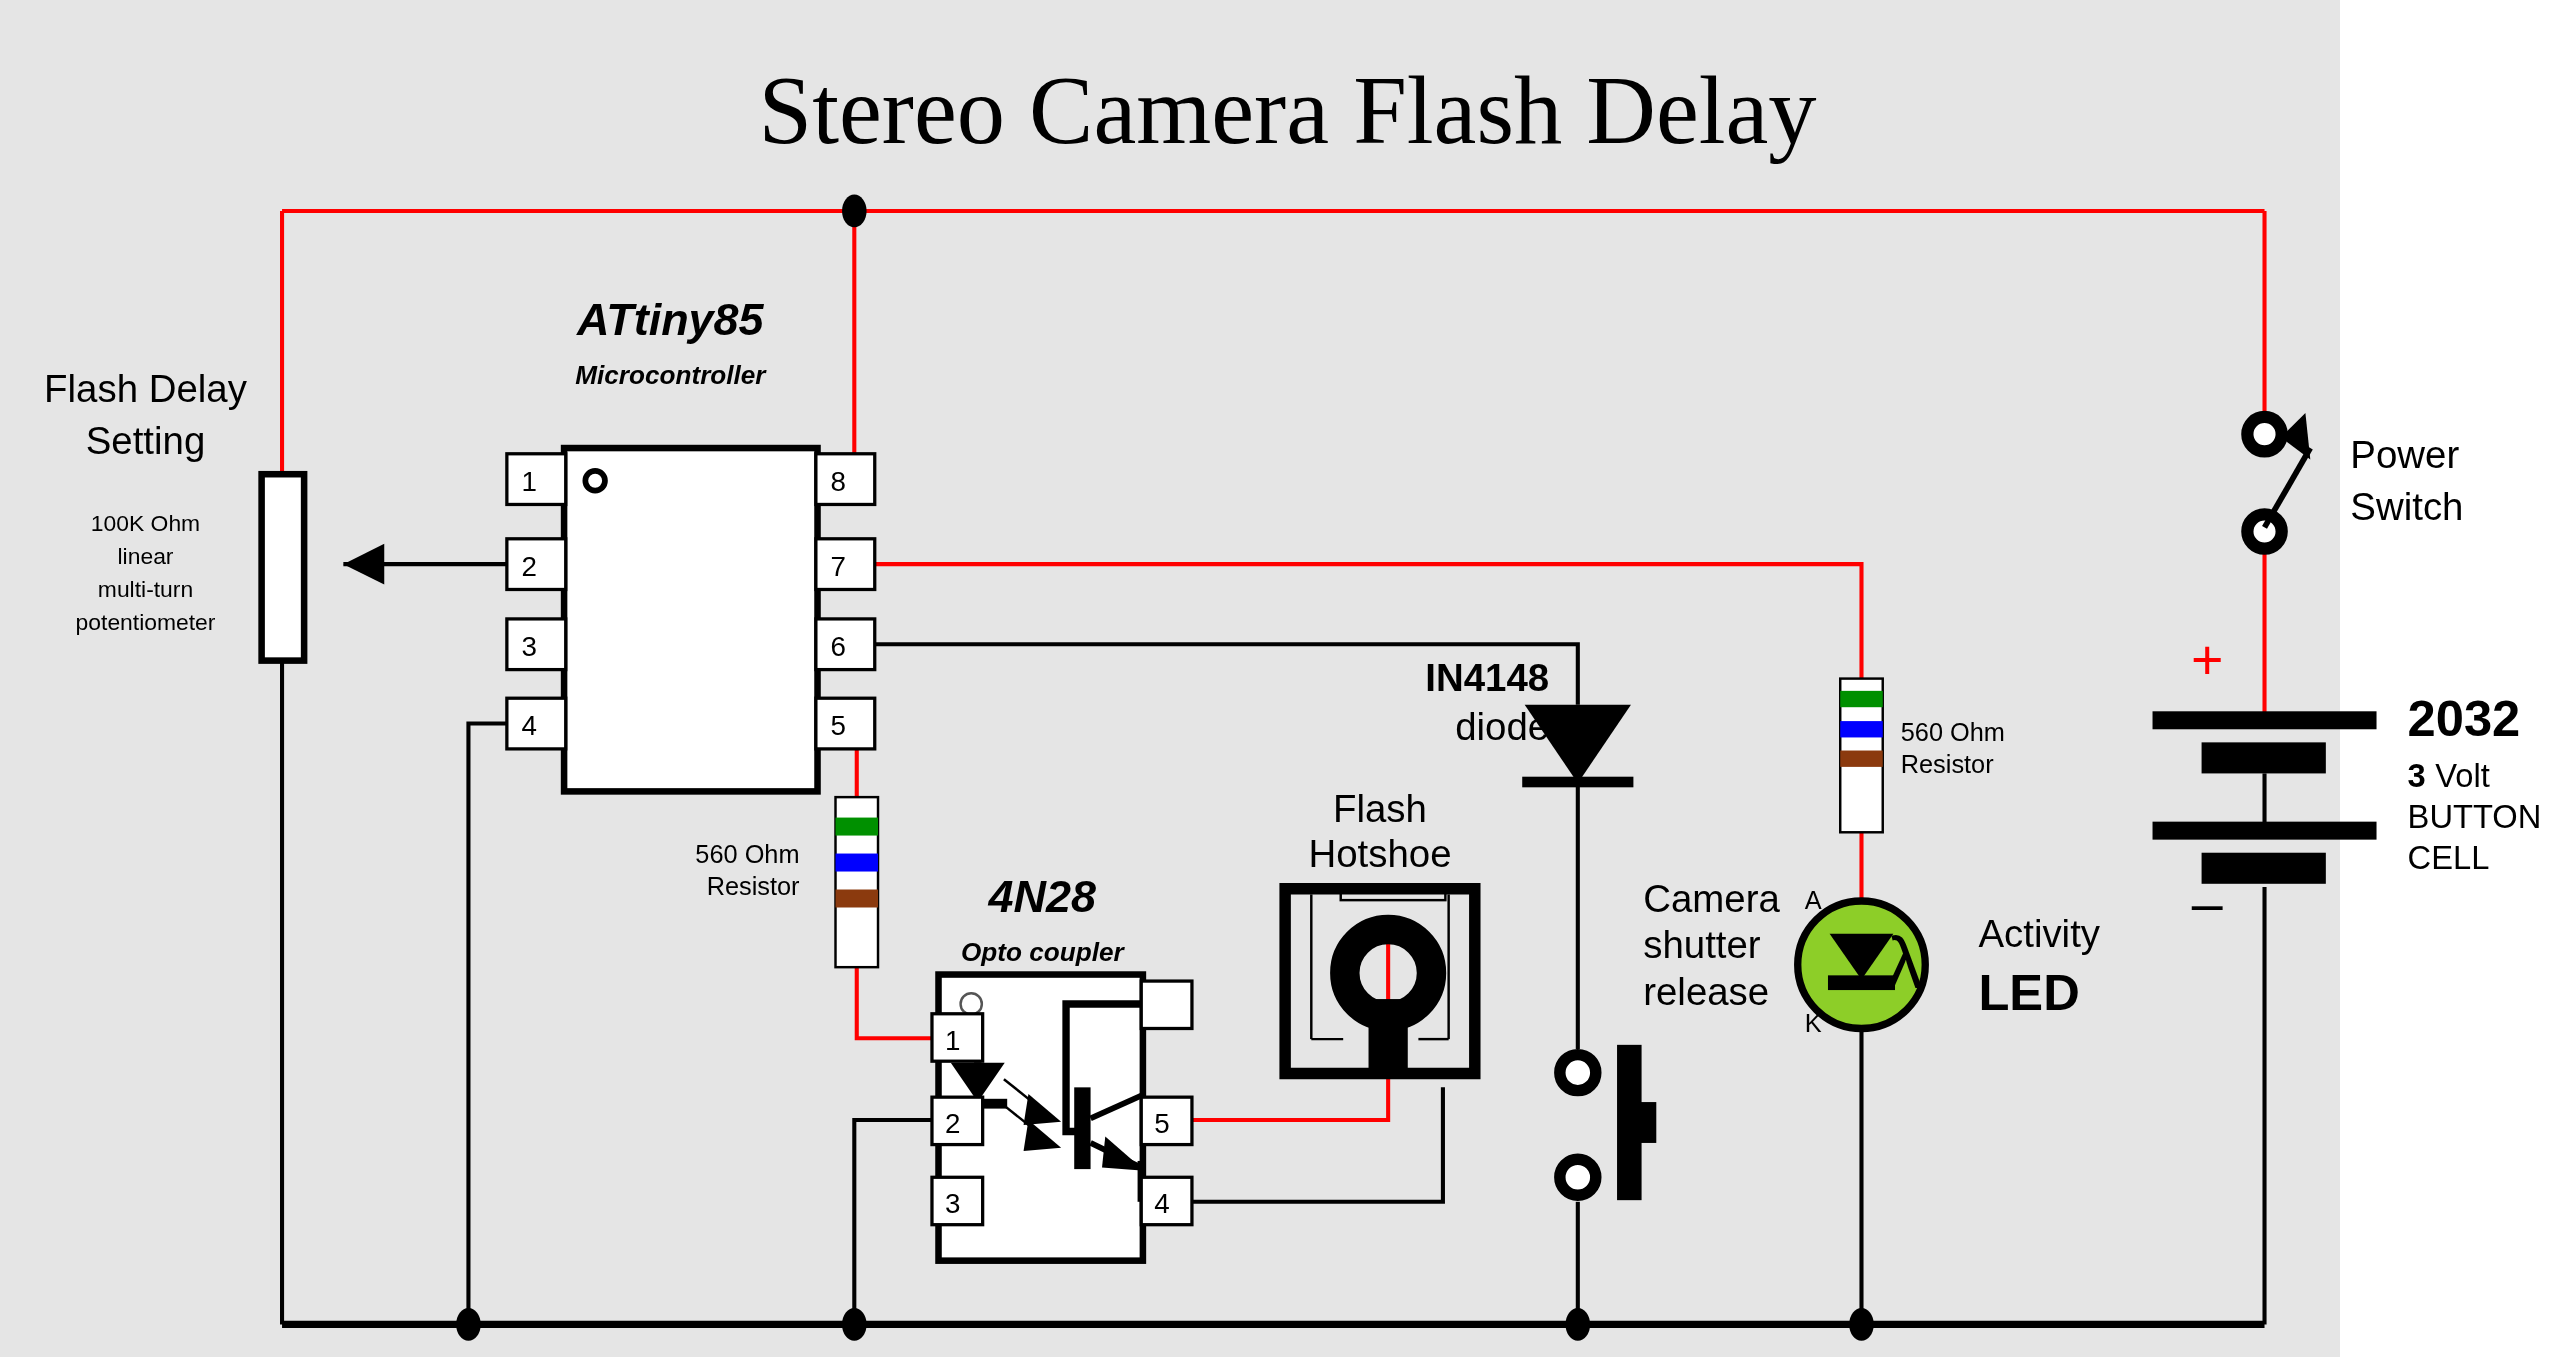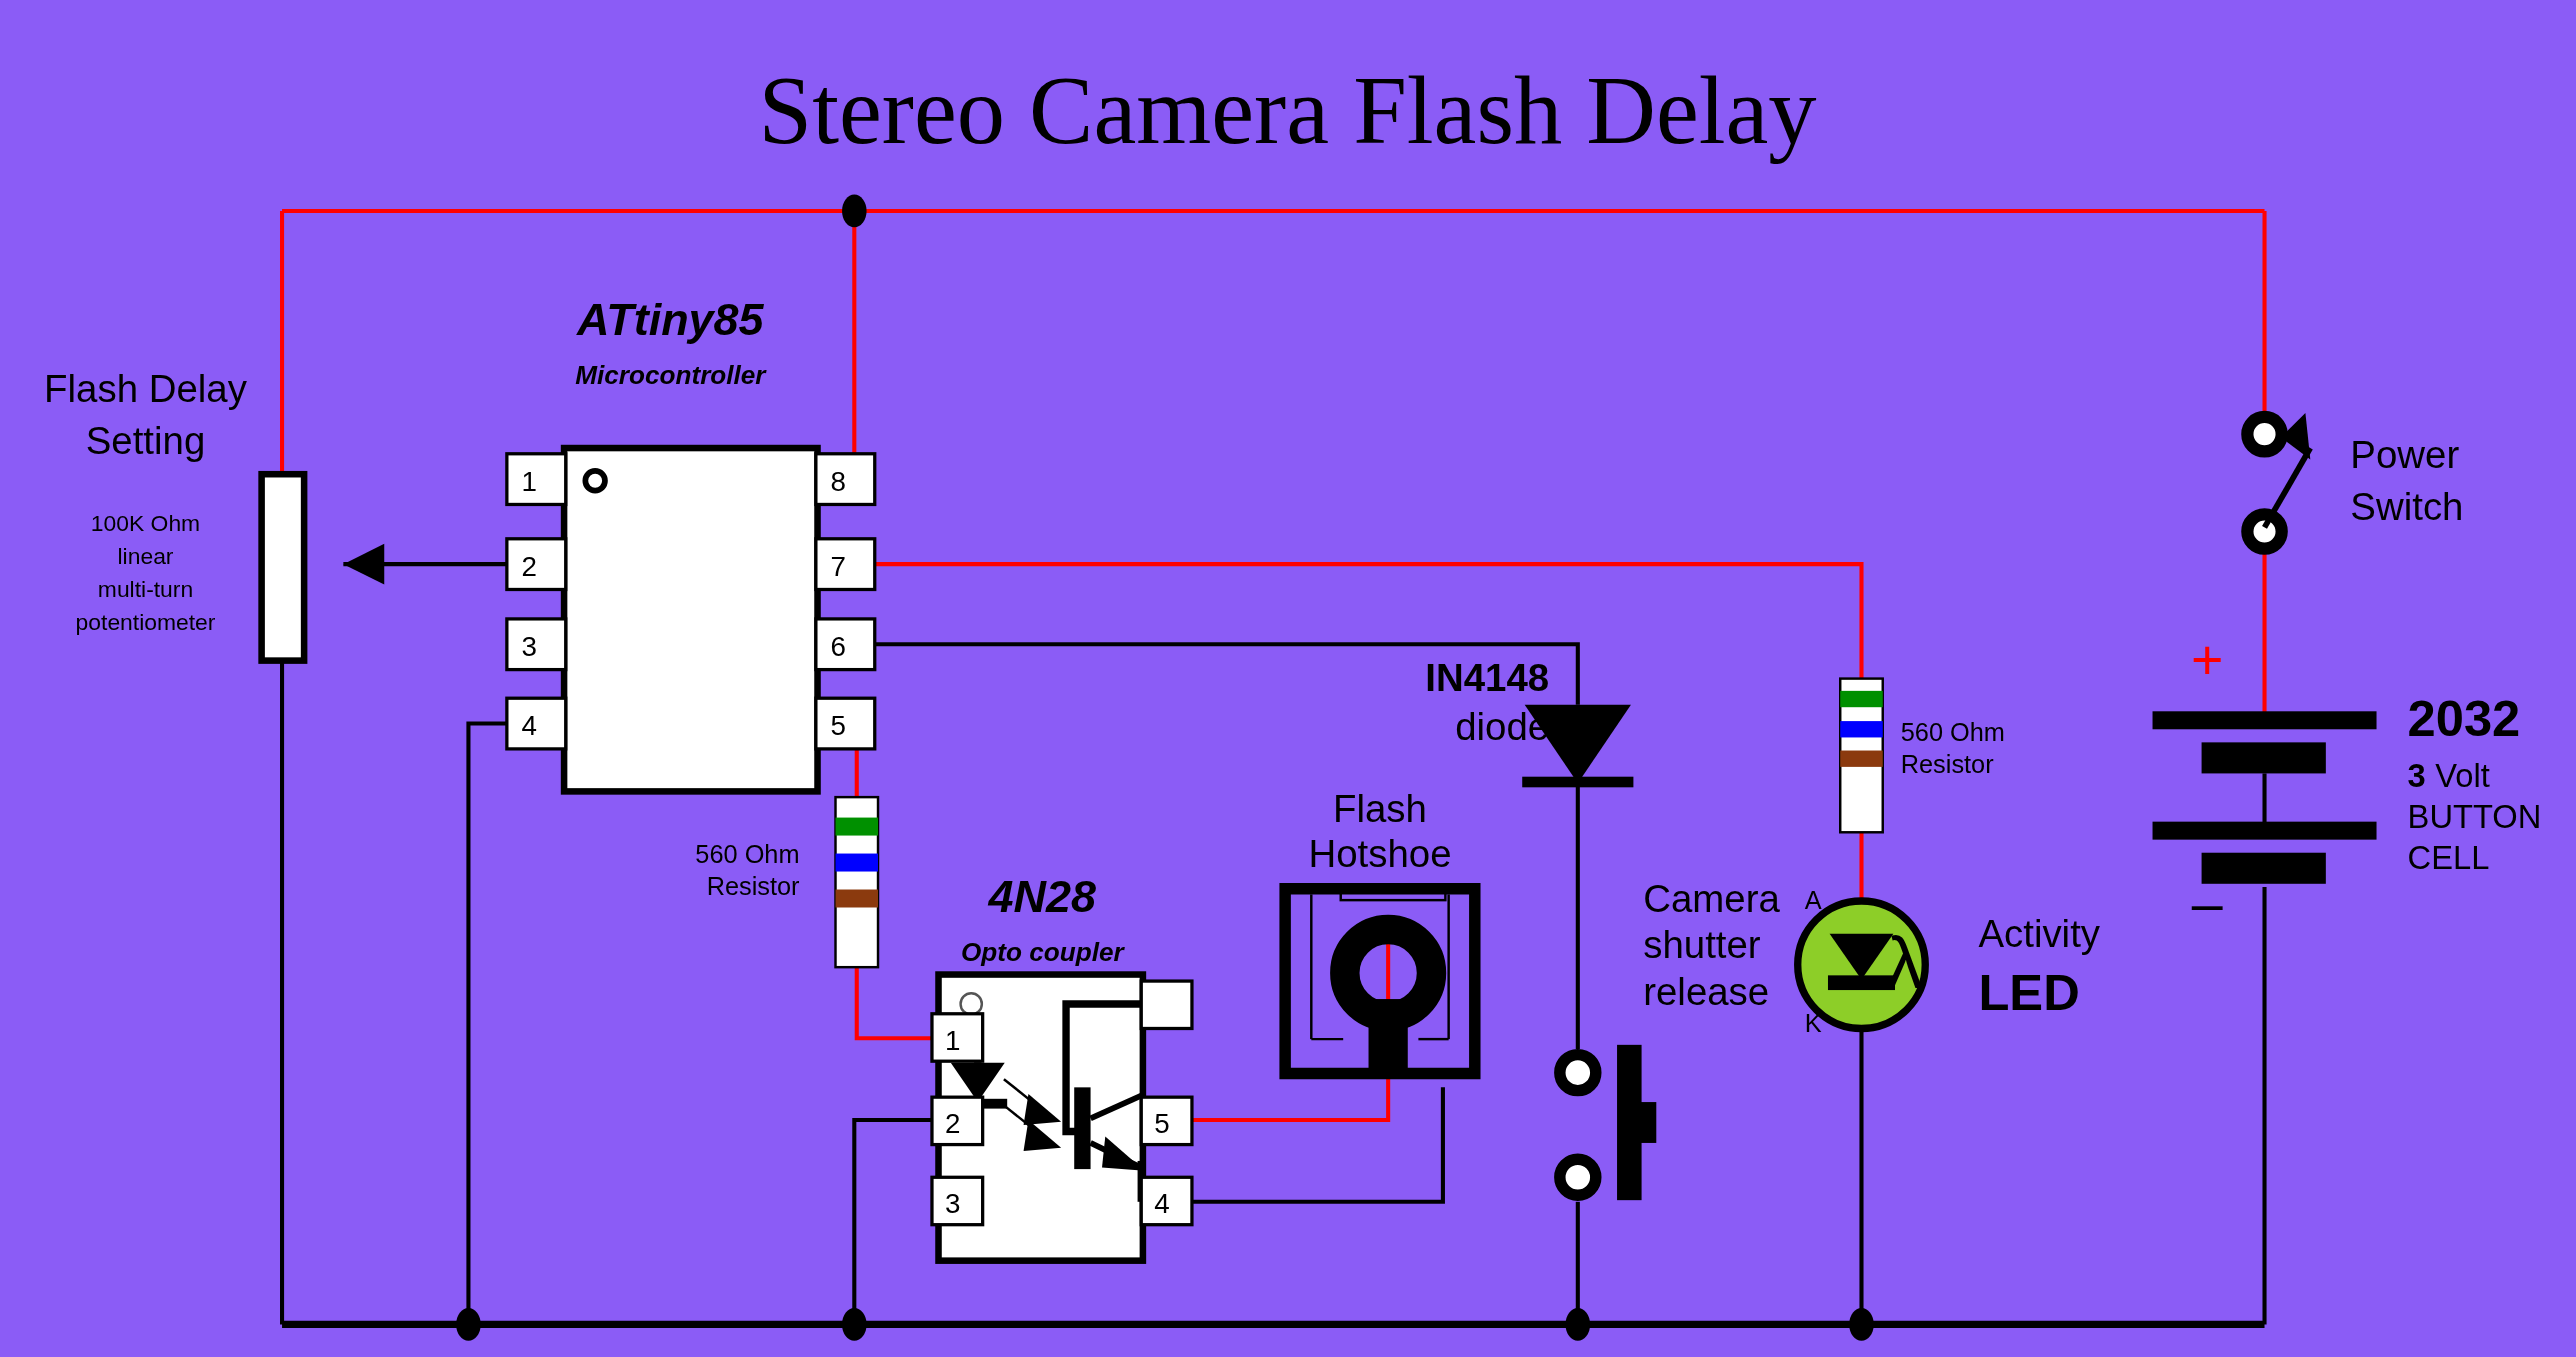--- a/index.html
+++ b/index.html
@@ -1,18 +1,18 @@
 <!DOCTYPE html>
 <html style="font-size:13px"><head>
 <meta charset="utf-8">
 <style>
   html,body{margin:0;padding:0;background:#fff;}
   body{width:2576px;height:1358px;overflow:hidden;
        font-family:"Liberation Sans", sans-serif;}
-  #sheet{position:relative;width:2576px;height:1358px;background:#8b5cf6;}
+  #sheet{position:relative;width:2340px;height:1358px;background:#e5e5e5;}
   svg{display:block;}
   .ttl{font-family:"Liberation Serif", serif;font-size:118px;fill:#000;}
   .lbl{font-family:"Liberation Sans", sans-serif;fill:#000;}
   .lbl-lg{font-size:47px;}
   .lbl-sm{font-size:31px;}
   .lbl-xs{font-size:28px;}
   .bold{font-weight:bold;}
   .ital{font-style:italic;font-weight:bold;}
   .pinnum{font-size:34px;font-family:"Liberation Sans", sans-serif;fill:#000;}
   .wire-k{stroke:#000;stroke-width:5;fill:none;}

